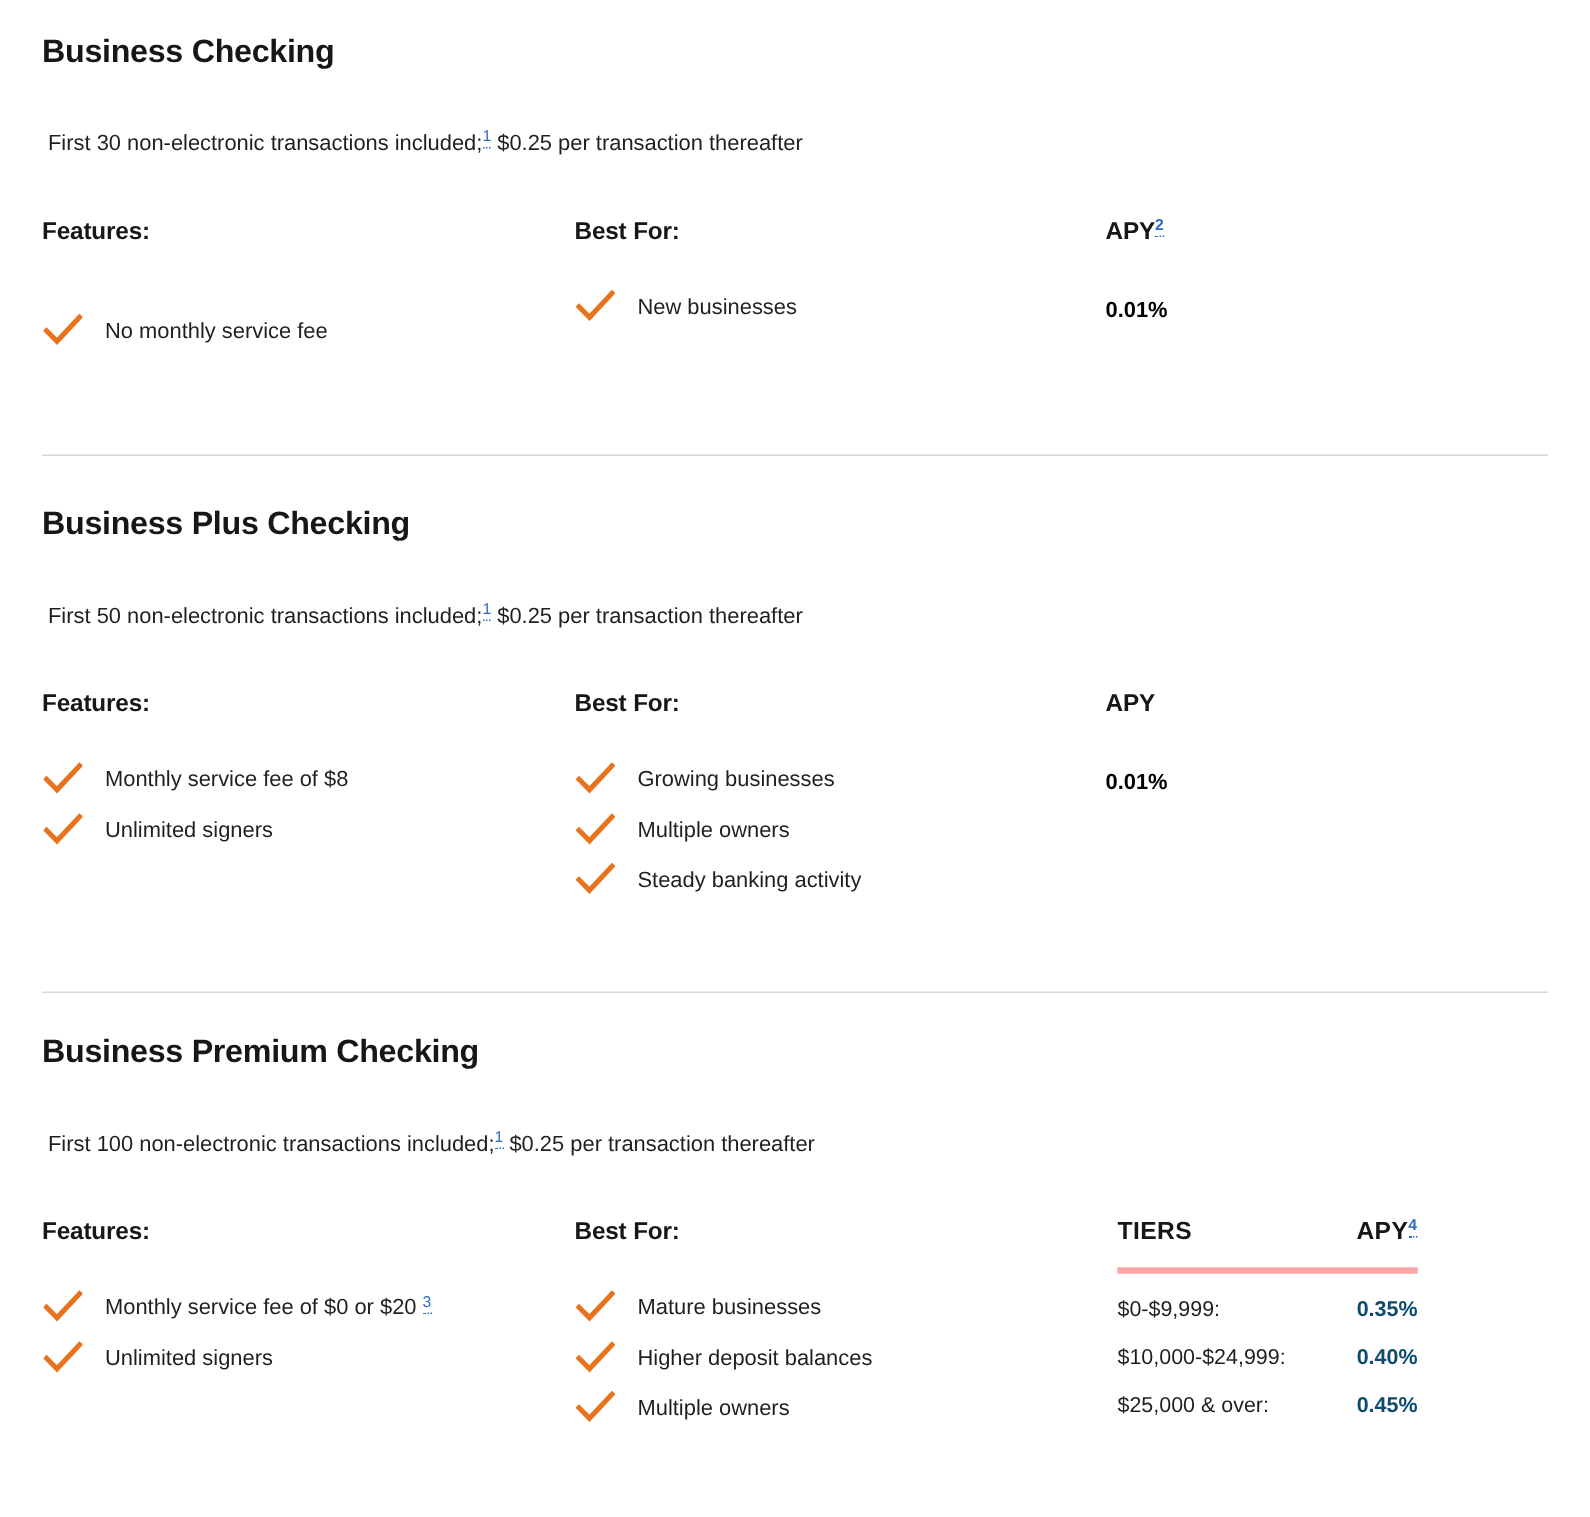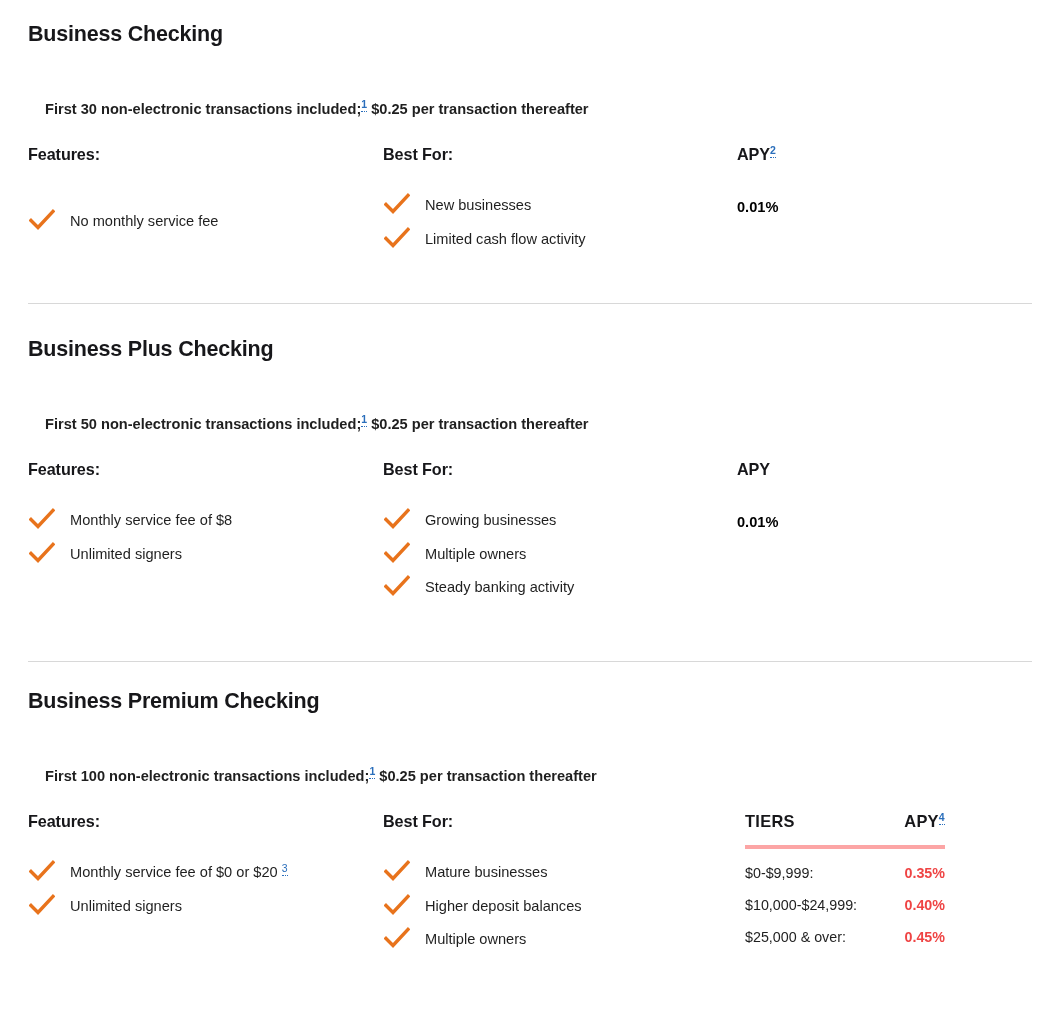--- a/index.html
+++ b/index.html
@@ -40,24 +40,24 @@
     font-size: 21.5px;
     font-weight: bold;
     letter-spacing: -0.2px;
     color: #17171a;
     margin: 0;
     line-height: 1.2;
   }
 
   .product-note {
     font-size: 14.6px;
-    font-weight: bold;
+    font-weight: normal;
     color: #1f1f1f;
     line-height: 1.35;
-    margin: 17px;
+    margin: 4px;
   }
 
   sup.footnote {
     color: #2a6ebb;
     font-size: 10.5px;
     vertical-align: super;
     line-height: 0;
     border-bottom: 1px dotted #2a6ebb;
     cursor: pointer;
     padding-bottom: 1px;
@@ -132,21 +132,21 @@
   .tiers-table td {
     font-size: 14.3px;
     color: #1f1f1f;
     padding: 16px 0 0 0;
     white-space: nowrap;
     vertical-align: top;
   }
   .tiers-table td.apy-col {
     text-align: right;
     font-weight: bold;
-    color: #ef4444;
+    color: #0c4a6e;
   }
 </style>
 </head>
 <body>
 
 <div class="page">
 
   <div class="product" style="position:absolute; left:28px; top:0; width:1004px;">
 
     <h2 class="product-title" style="position:absolute; left:0; top:22px;">Business Checking</h2>
@@ -168,26 +168,20 @@
       </div>
 
       <div class="col col-bestfor">
         <div class="col-head">Best For:</div>
         <ul class="bullets" style="margin-top:32px;">
           <li class="bullet" style="margin-bottom:15px;">
             <svg class="check-icon" viewBox="0 0 26 22">
               <path d="M2 11.5 L9 18.5 L24 2.5" fill="none" stroke="#E8731C" stroke-width="3.4" stroke-linecap="square" stroke-linejoin="miter"></path>
             </svg>
             <span>New businesses</span>
-          </li>
-          <li class="bullet">
-            <svg class="check-icon" viewBox="0 0 26 22">
-              <path d="M2 11.5 L9 18.5 L24 2.5" fill="none" stroke="#E8731C" stroke-width="3.4" stroke-linecap="square" stroke-linejoin="miter"></path>
-            </svg>
-            <span>Limited cash flow activity</span>
           </li>
         </ul>
       </div>
 
       <div class="col col-apy">
         <div class="col-head"><span>APY</span><sup class="footnote">2</sup></div>
         <div class="apy-value" style="margin-top:35px;">0.01%</div>
       </div>
 
     </div>

